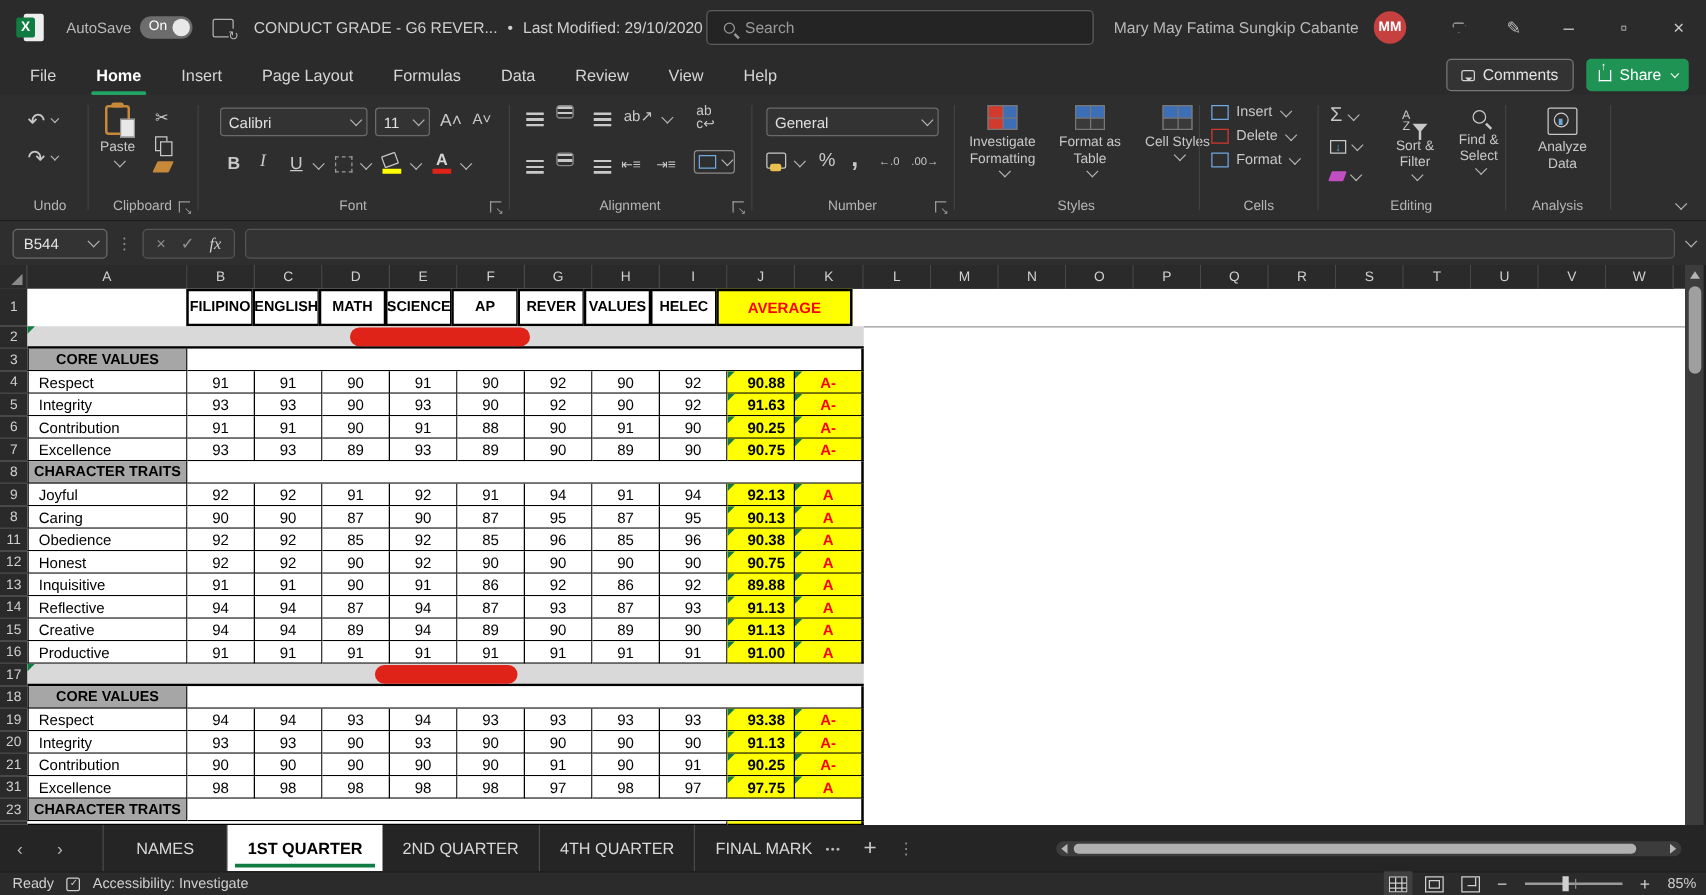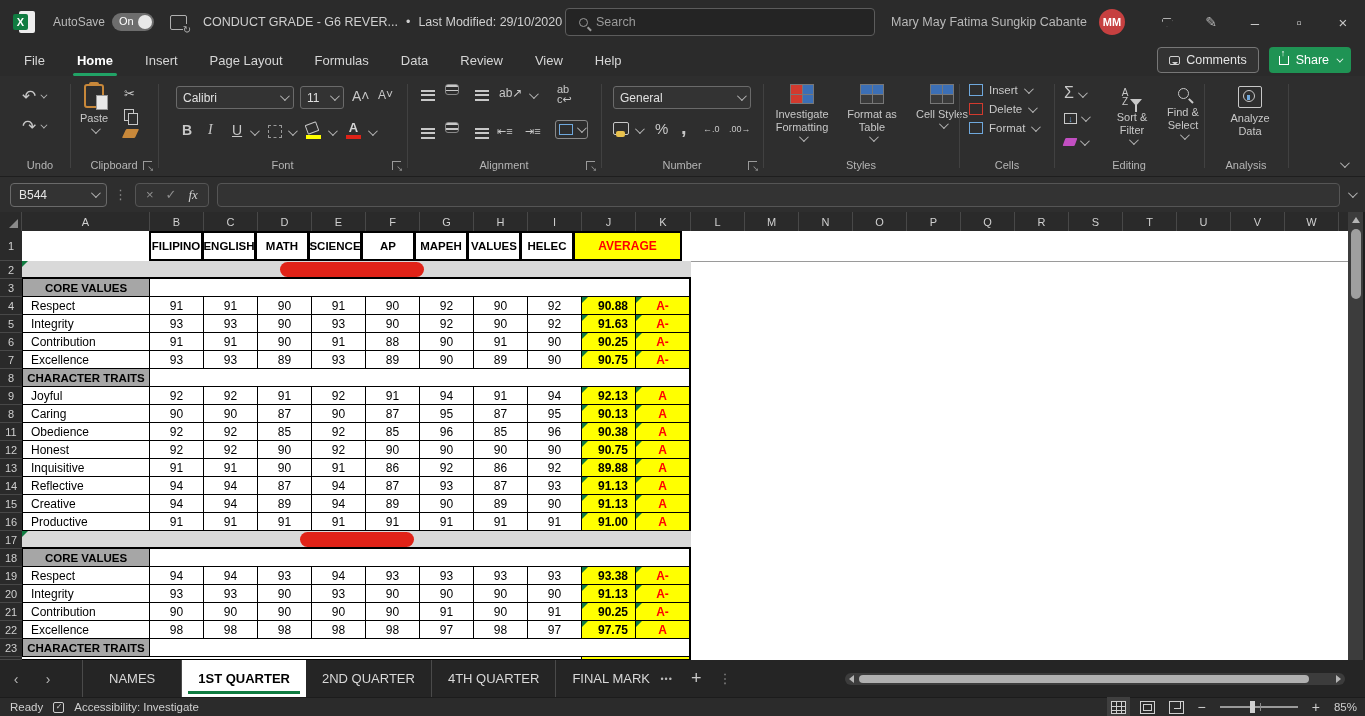--- a/index.html
+++ b/index.html
@@ -69,21 +69,21 @@
   .sumchar { font-size:16px; color:#c8c8c8; }
   .bigbtn { display:flex; flex-direction:column; align-items:center; color:#c8c8c8; font-size:11px; line-height:13px; text-align:center; }
   .mag2 { width:11px; height:11px; border:1.7px solid #c8c8c8; border-radius:50%; position:relative; }
   .mag2::after { content:""; position:absolute; width:6px; height:1.7px; background:#c8c8c8; transform:rotate(45deg); left:9px; top:11px; }
   .funnel { width:0; height:0; border-left:6px solid transparent; border-right:6px solid transparent; border-top:7px solid #c8c8c8; position:relative; }
   .funnel::after { content:""; position:absolute; left:-1px; top:-1px; width:2px; height:7px; background:#c8c8c8; }
   .collapse-chev { position:absolute; right:18px; bottom:8px; }
 
   
   #fbar { position:absolute; top:177px; left:0; width:100%; height:35px; background:#2e2e2e; display:flex; align-items:center; }
-  .namebox { margin-left:10px; width:97px; height:24px; background:#333; border:1px solid #6a6a6a; border-radius:4px;
+  .namebox { margin-left:10px; width:76px; height:24px; background:#333; border:1px solid #6a6a6a; border-radius:4px;
     color:#e6e6e6; font-size:12px; display:flex; align-items:center; justify-content:space-between; padding:0 8px; }
   .vdots { color:#8a8a8a; margin:0 7px; font-size:13px; letter-spacing:1px; }
   .fx-group { height:24px; background:#333; border:1px solid #555; border-radius:4px; display:flex; align-items:center; gap:12px; padding:0 10px; color:#8f8f8f; font-size:13px; }
   .fx { font-style:italic; font-family:"Liberation Serif", serif; color:#cfcfcf; }
   .finput { flex:1; margin:0 8px; height:24px; background:#333; border:1px solid #555; border-radius:4px; color:#e0e0e0; font-size:12px; padding:0 8px; }
   .fbar-chev { margin-right:10px; }
 
   
   #gridwrap { position:absolute; top:212px; left:0; width:1348px; height:448px; background:#fff; overflow:hidden; }
   #colheads { position:absolute; top:0; left:0; height:19px; display:flex; background:#2a2a2a; width:1348px; }
@@ -454,21 +454,21 @@
       </div>
     <div id="rows" style="position:absolute; top:19px; left:0;">
         <div class="rowshell" style="height: 30px;">
           <div class="rn" style="height: 30px;">1</div>
           <div class="cell" style="width: 128px; flex: 0 0 128px; height: 30px; border: none;"></div>
           <div class="cell hdrcell" style="width: 54px; flex: 0 0 54px; height: 30px;">FILIPINO</div>
           <div class="cell hdrcell" style="width: 54px; flex: 0 0 54px; height: 30px;">ENGLISH</div>
           <div class="cell hdrcell" style="width: 54px; flex: 0 0 54px; height: 30px;">MATH</div>
           <div class="cell hdrcell" style="width: 54px; flex: 0 0 54px; height: 30px;">SCIENCE</div>
           <div class="cell hdrcell" style="width: 54px; flex: 0 0 54px; height: 30px;">AP</div>
-          <div class="cell hdrcell" style="width: 54px; flex: 0 0 54px; height: 30px;">MAPEH</div>
+          <div class="cell hdrcell" style="width: 54px; flex: 0 0 54px; height: 30px;">REVER</div>
           <div class="cell hdrcell" style="width: 54px; flex: 0 0 54px; height: 30px;">VALUES</div>
           <div class="cell hdrcell" style="width: 54px; flex: 0 0 54px; height: 30px;">HELEC</div>
           <div class="cell hdrcell avghdr" style="width: 109px; flex: 0 0 109px; height: 30px;">AVERAGE</div>
         </div>
         <div class="rowshell" style="height: 18px;">
           <div class="rn" style="height: 18px;">2</div>
           <div class="band flag" style="width: 669px; flex: 0 0 669px; height: 18px;">
             <span class="pill" style="left: 258px; width: 144px; top: 1px; height: 15px;"></span>
           </div>
         </div>
@@ -697,21 +697,21 @@
           <div class="cell" style="width: 54px; flex: 0 0 54px; height: 18px;">90</div>
           <div class="cell" style="width: 54px; flex: 0 0 54px; height: 18px;">90</div>
           <div class="cell" style="width: 54px; flex: 0 0 54px; height: 18px;">90</div>
           <div class="cell" style="width: 54px; flex: 0 0 54px; height: 18px;">91</div>
           <div class="cell" style="width: 54px; flex: 0 0 54px; height: 18px;">90</div>
           <div class="cell" style="width: 54px; flex: 0 0 54px; height: 18px;">91</div>
           <div class="cell ycell avg flag" style="width: 54px; flex: 0 0 54px; height: 18px;">90.25</div>
           <div class="cell ycell grade flag" style="width: 55px; flex: 0 0 55px; height: 18px; border-right: 2px solid rgb(0, 0, 0);">A-</div>
         </div>
         <div class="rowshell" style="height: 18px;">
-          <div class="rn" style="height: 18px;">22</div>
+          <div class="rn" style="height: 18px;">31</div>
           <div class="cell nameL" style="width: 128px; flex: 0 0 128px; height: 18px; border-left: 1px solid rgb(0, 0, 0);">Excellence</div>
           <div class="cell" style="width: 54px; flex: 0 0 54px; height: 18px;">98</div>
           <div class="cell" style="width: 54px; flex: 0 0 54px; height: 18px;">98</div>
           <div class="cell" style="width: 54px; flex: 0 0 54px; height: 18px;">98</div>
           <div class="cell" style="width: 54px; flex: 0 0 54px; height: 18px;">98</div>
           <div class="cell" style="width: 54px; flex: 0 0 54px; height: 18px;">98</div>
           <div class="cell" style="width: 54px; flex: 0 0 54px; height: 18px;">97</div>
           <div class="cell" style="width: 54px; flex: 0 0 54px; height: 18px;">98</div>
           <div class="cell" style="width: 54px; flex: 0 0 54px; height: 18px;">97</div>
           <div class="cell ycell avg flag" style="width: 54px; flex: 0 0 54px; height: 18px;">97.75</div>

